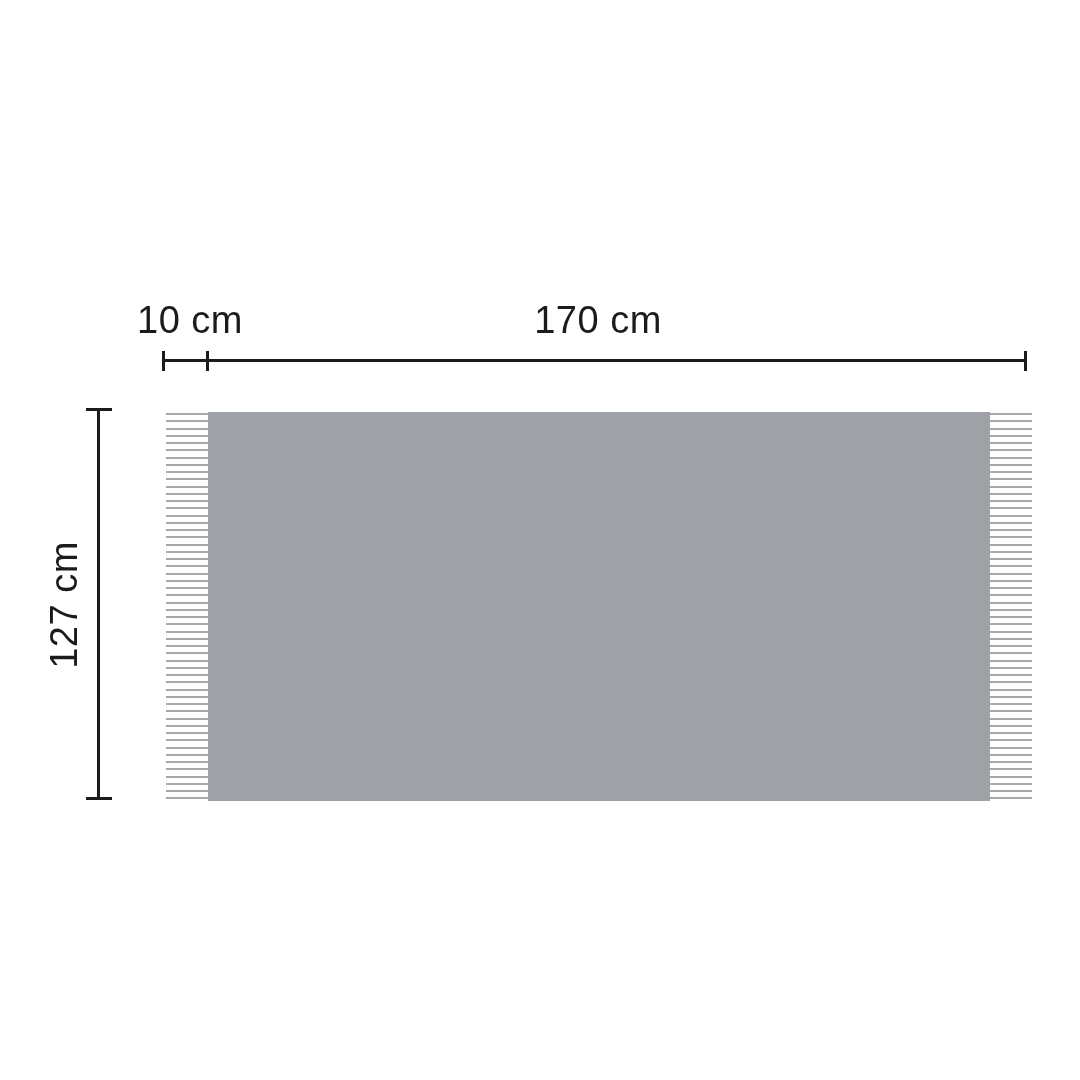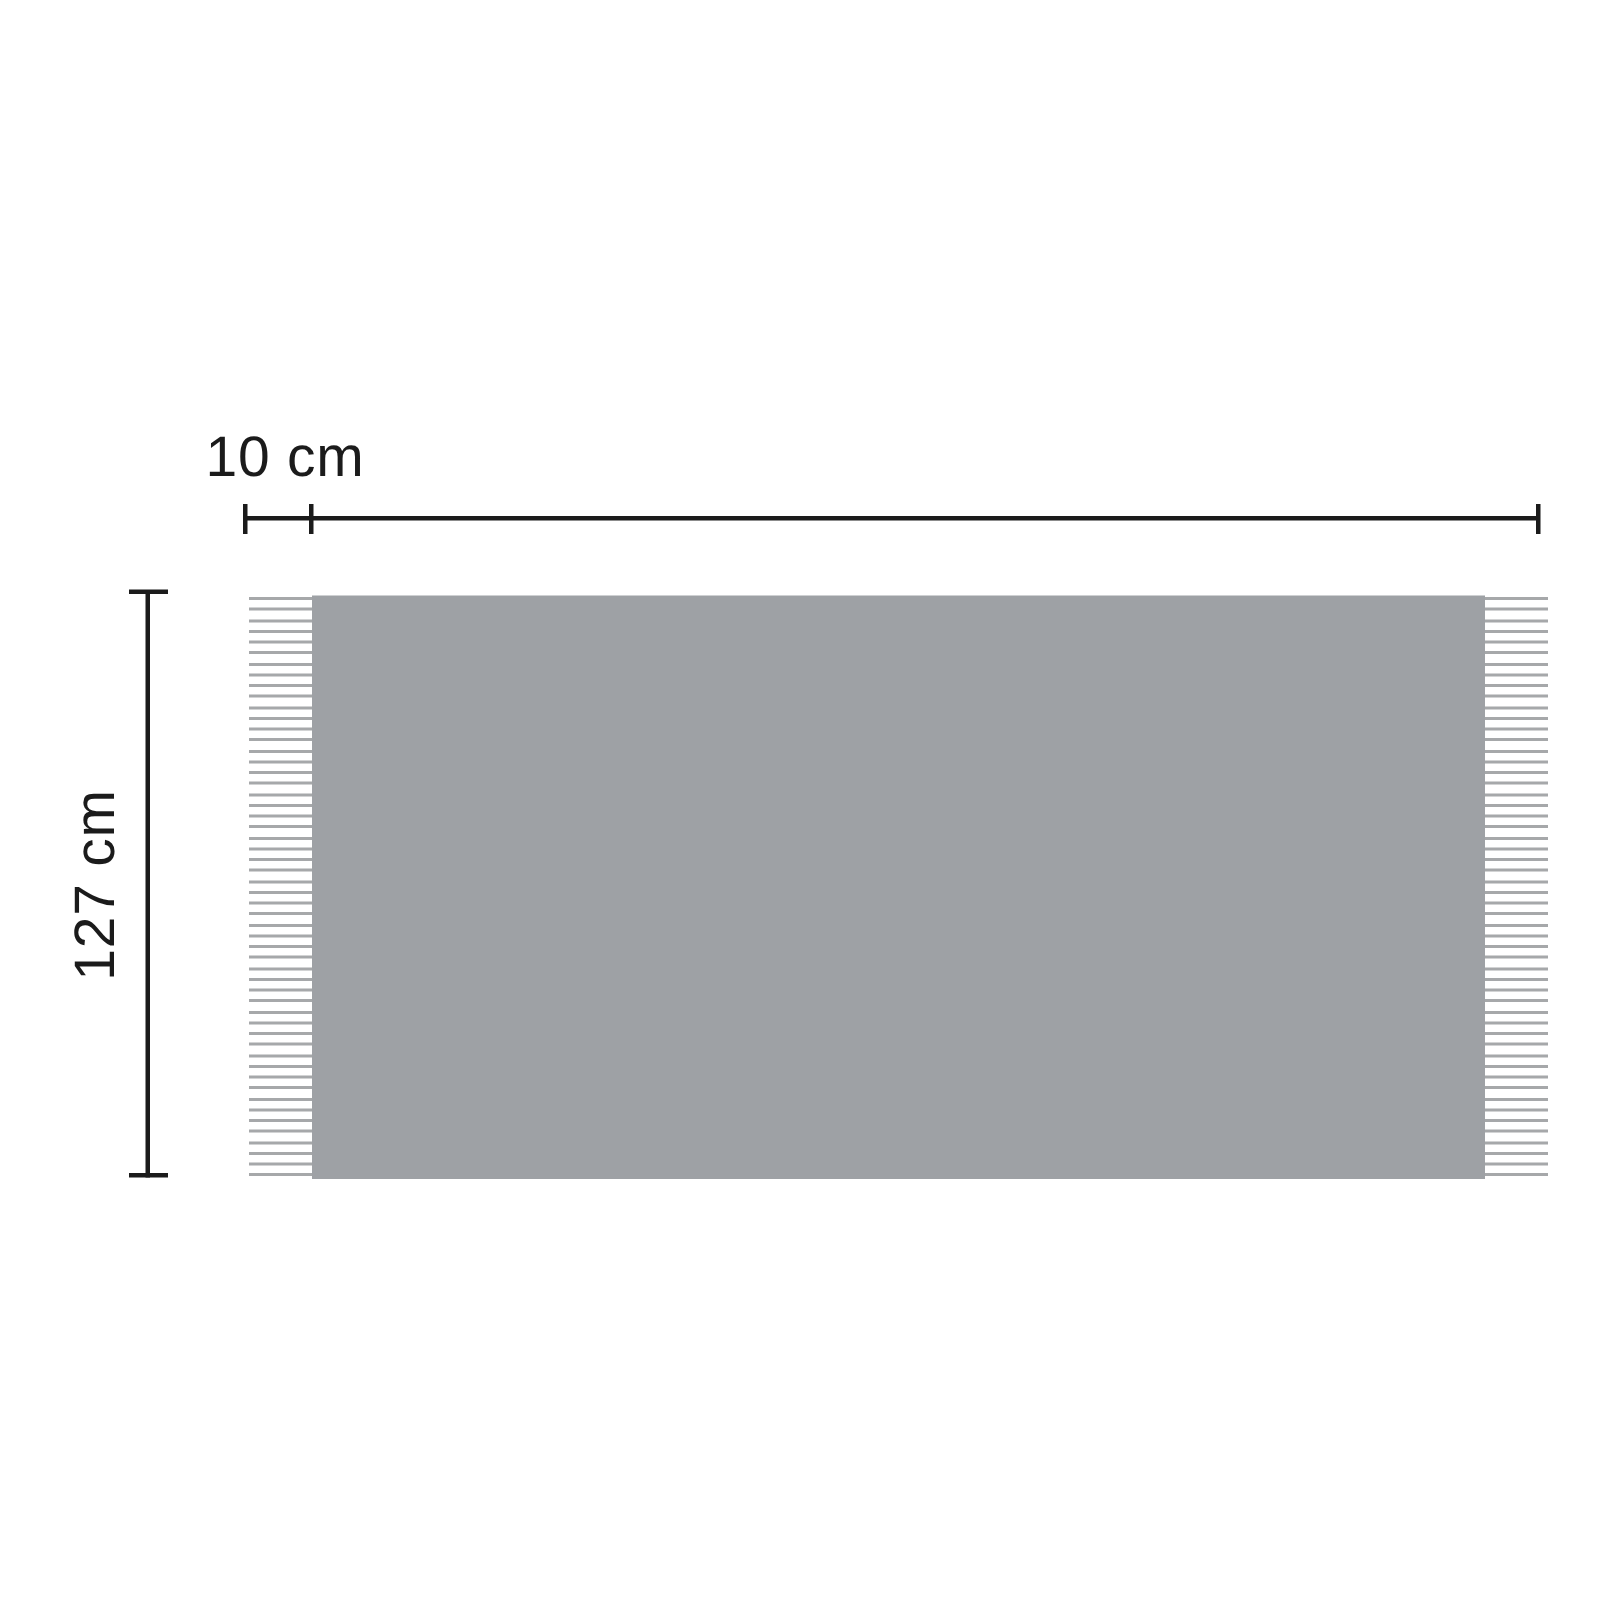--- a/index.html
+++ b/index.html
@@ -7,20 +7,21 @@
     padding: 0;
     background: #ffffff;
   }
   .canvas {
     position: relative;
     width: 1080px;
     height: 876px;
     background: var(--background, #ffffff);
     font-family: "Liberation Sans", sans-serif;
     overflow: hidden;
+    margin-top: 15px;
   }
   .abs { position: absolute; }
 
   
   .dim-label {
     color: var(--text, #1b1b1b);
     font-size: 38px;
     line-height: 40px;
     text-align: center;
     white-space: nowrap;
@@ -80,20 +81,21 @@
 <body>
 
 <div class="canvas">
 
   <div class="abs h-dim-line"></div>
   <div class="abs v-tick t-left"></div>
   <div class="abs v-tick t-mid"></div>
   <div class="abs v-tick t-right"></div>
 
   <div class="abs dim-label label-fringe-width">10 cm</div>
+  <div class="abs dim-label label-blanket-width">170 cm</div>
 
   <div class="abs v-dim-line"></div>
   <div class="abs h-tick t-top"></div>
   <div class="abs h-tick t-bottom"></div>
 
   <div class="abs dim-label label-blanket-height">127 cm</div>
 
   <div class="abs fringe fringe-left">
       <div class="fringe-line"></div>
       <div class="fringe-line"></div>

